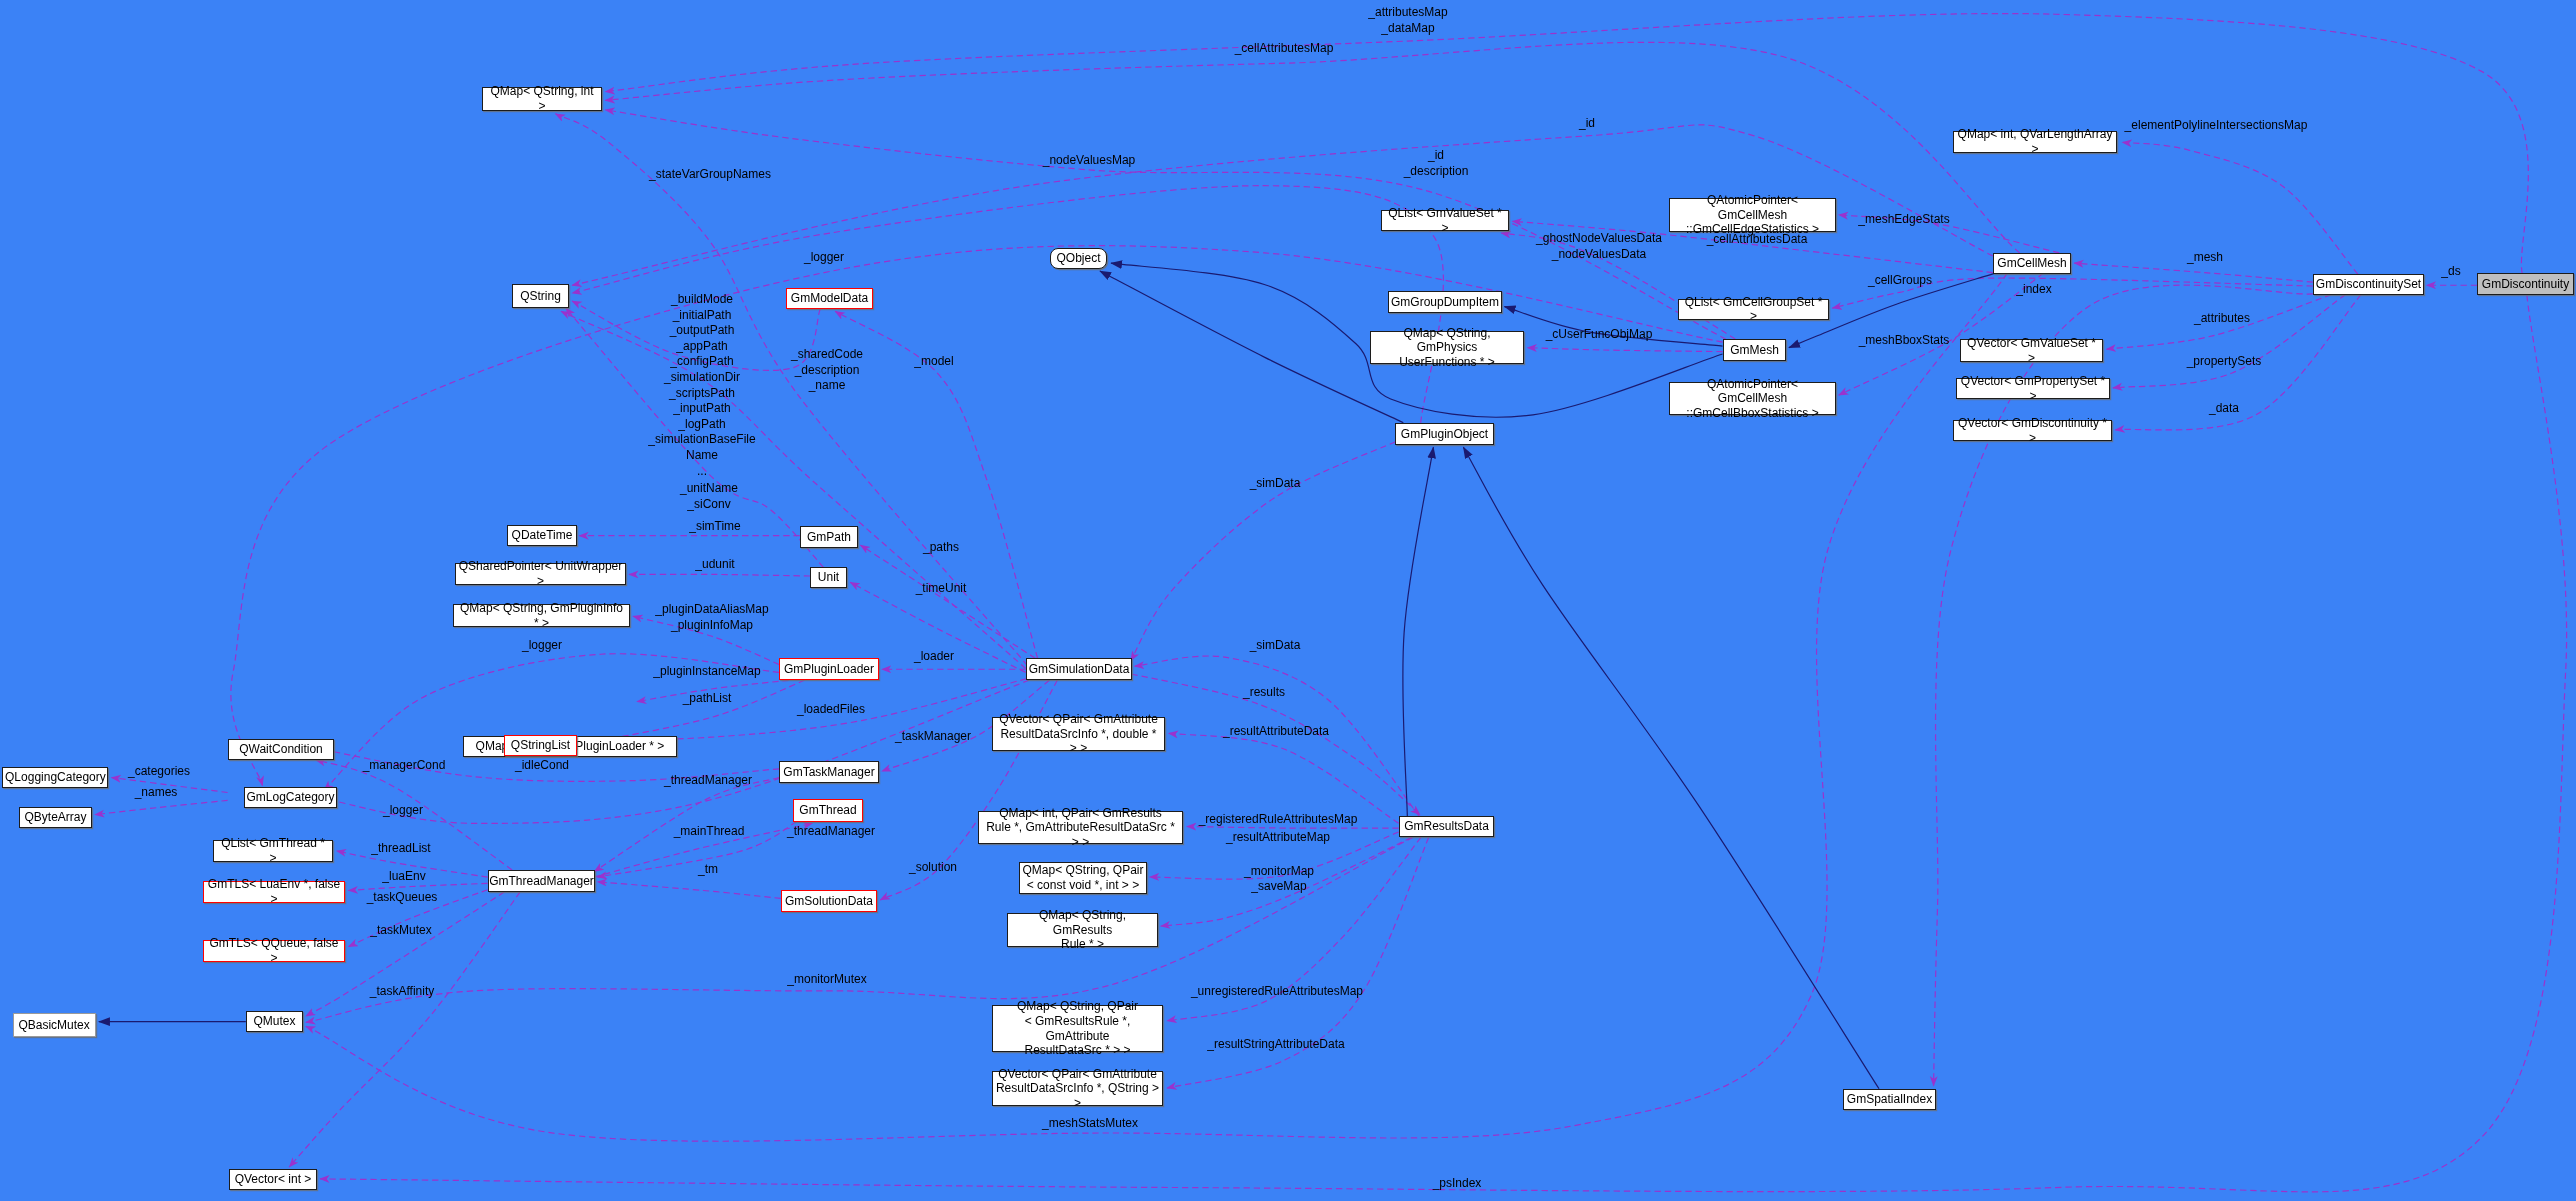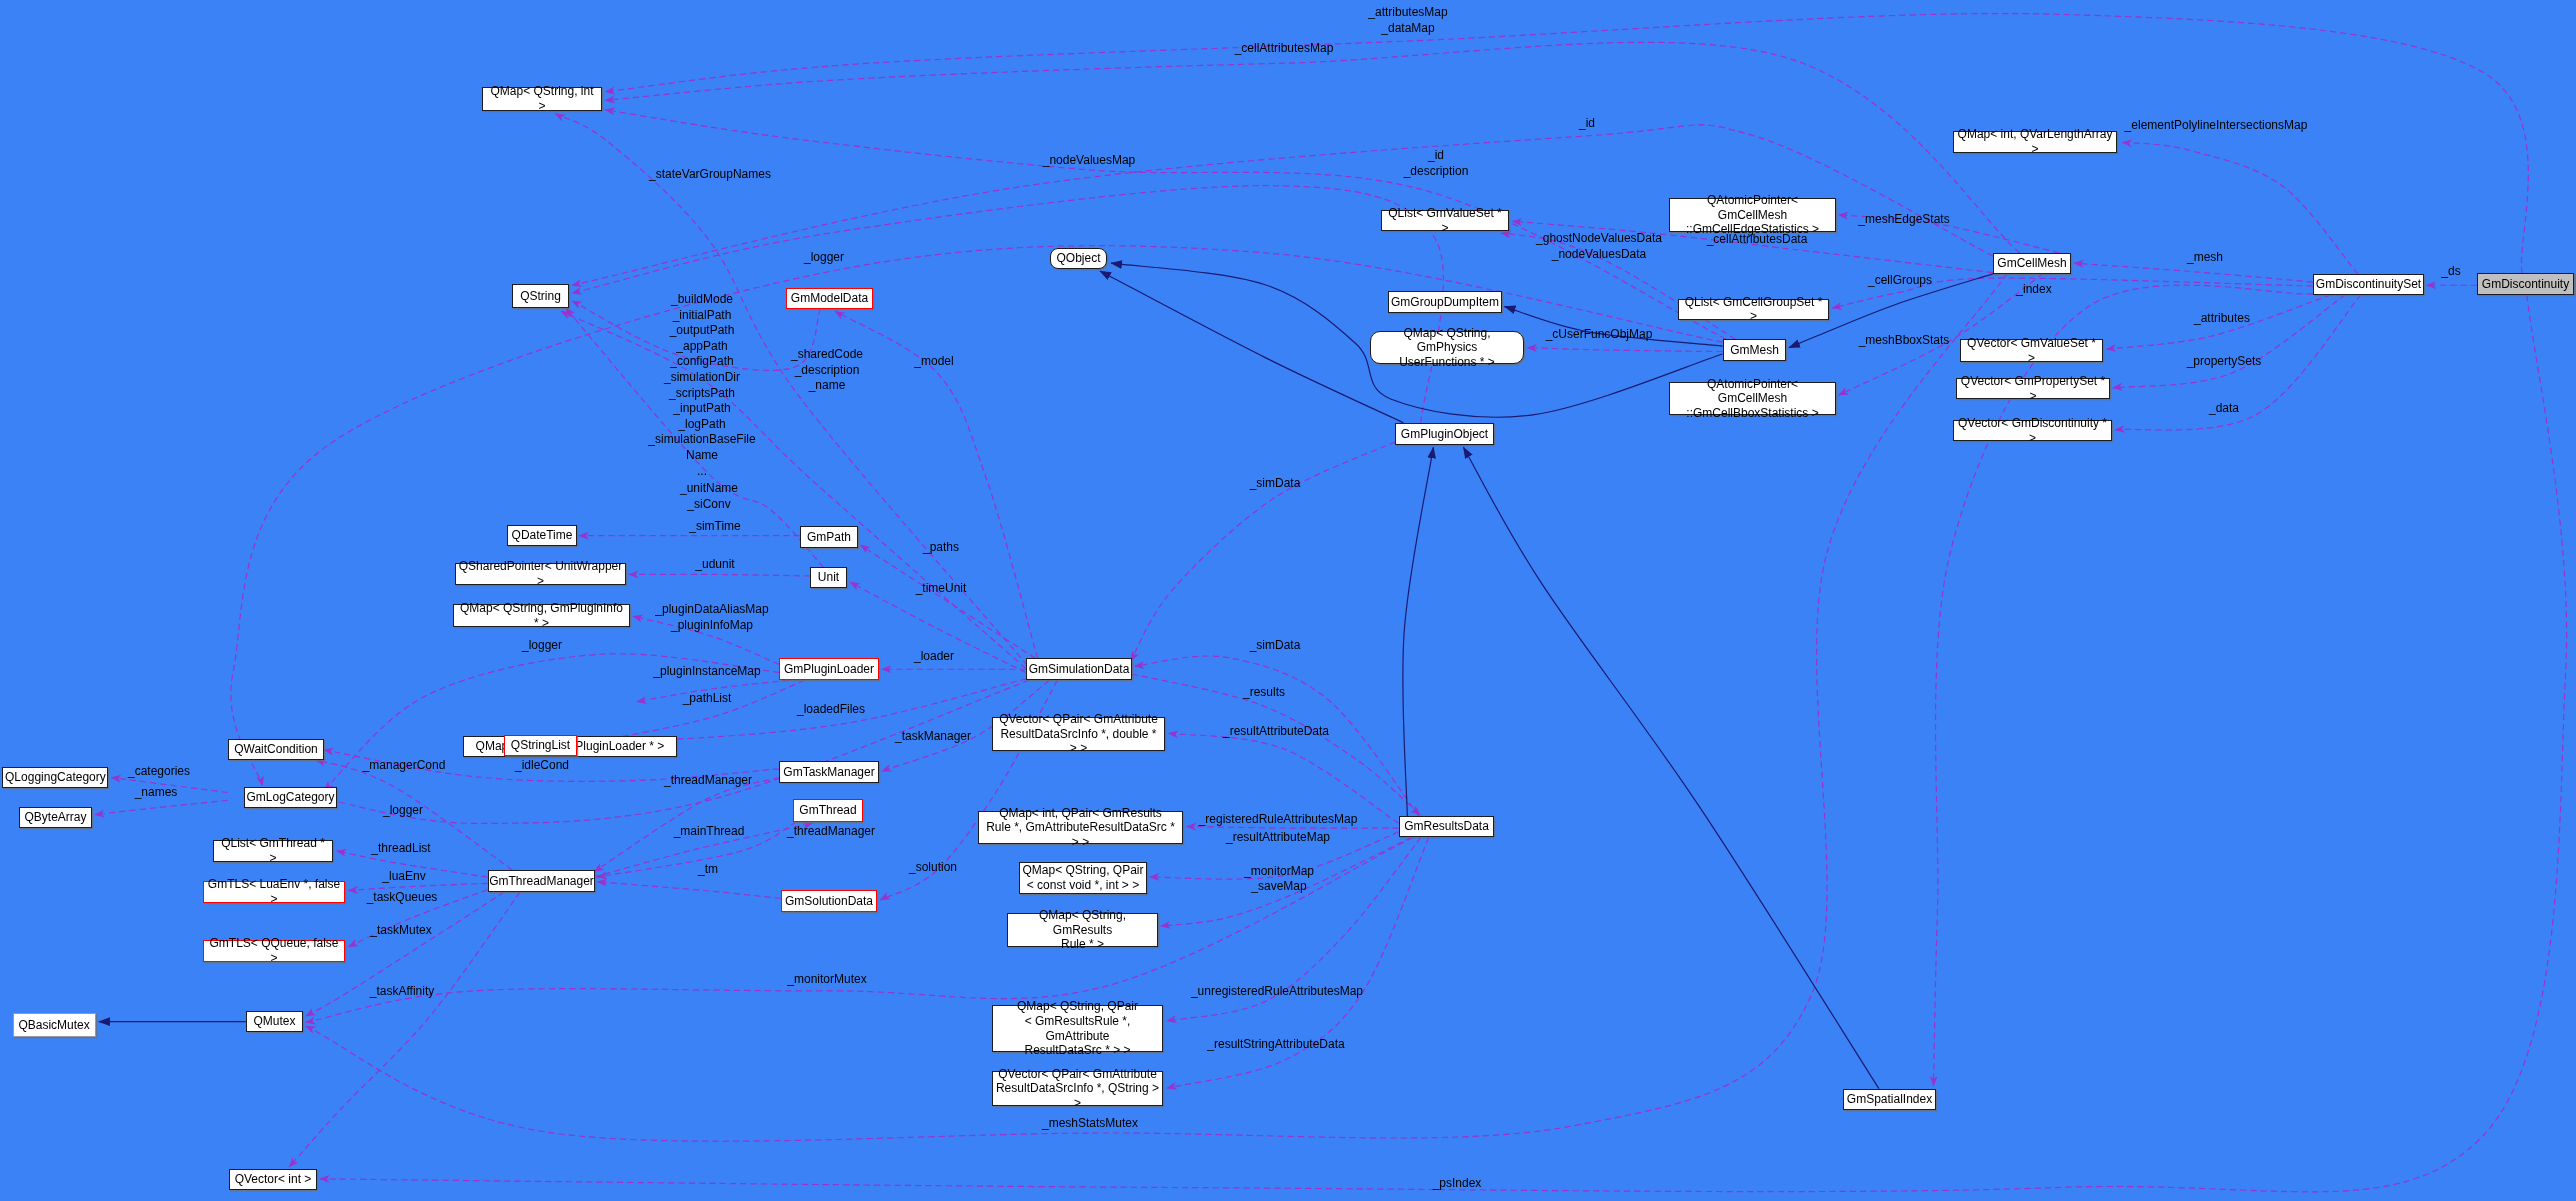--- a/index.html
+++ b/index.html
@@ -187,41 +187,41 @@
     <div class="node" style="left: 1953px; top: 131px; width: 164px; height: 22px;">QMap&lt; int, QVarLengthArray &gt;</div>
     <div class="node" style="left: 512px; top: 284px; width: 57px; height: 24px;">QString</div>
     <div class="node red" style="left: 786px; top: 288px; width: 87px; height: 21.3px;">GmModelData</div>
     <div class="node" style="left: 1050px; top: 248px; width: 57px; height: 20.5px; border-radius: 8px;">QObject</div>
     <div class="node" style="left: 1381px; top: 210px; width: 128px; height: 21.3px;">QList&lt; GmValueSet * &gt;</div>
     <div class="node" style="left: 1669px; top: 198px; width: 167px; height: 34px;">QAtomicPointer&lt; GmCellMesh
 ::GmCellEdgeStatistics &gt;</div>
     <div class="node" style="left: 1388px; top: 291px; width: 114px; height: 22px;">GmGroupDumpItem</div>
     <div class="node" style="left: 1678px; top: 299px; width: 151px; height: 20.5px;">QList&lt; GmCellGroupSet * &gt;</div>
     <div class="node" style="left: 1723px; top: 339px; width: 63px; height: 22px;">GmMesh</div>
-    <div class="node" style="left: 1370px; top: 331px; width: 154px; height: 33px; border-radius: 10px;">QMap&lt; QString, GmPhysics
+    <div class="node" style="left: 1370px; top: 331px; width: 154px; height: 33px;">QMap&lt; QString, GmPhysics
 UserFunctions * &gt;</div>
     <div class="node" style="left: 1669px; top: 382px; width: 167px; height: 33px;">QAtomicPointer&lt; GmCellMesh
 ::GmCellBboxStatistics &gt;</div>
     <div class="node" style="left: 1395px; top: 423px; width: 99px; height: 22px;">GmPluginObject</div>
     <div class="node" style="left: 1993px; top: 253px; width: 78px; height: 20.5px;">GmCellMesh</div>
     <div class="node" style="left: 2313px; top: 274px; width: 111px; height: 20.5px;">GmDiscontinuitySet</div>
     <div class="node gray" style="left: 2477px; top: 273px; width: 97px; height: 22px;">GmDiscontinuity</div>
     <div class="node" style="left: 1960px; top: 339px; width: 143px; height: 23px;">QVector&lt; GmValueSet * &gt;</div>
     <div class="node" style="left: 1956px; top: 378px; width: 154px; height: 21.3px;">QVector&lt; GmPropertySet * &gt;</div>
     <div class="node" style="left: 1953px; top: 420px; width: 159px; height: 21.3px;">QVector&lt; GmDiscontinuity * &gt;</div>
     <div class="node" style="left: 507px; top: 525px; width: 70px; height: 20.5px;">QDateTime</div>
     <div class="node" style="left: 800px; top: 526px; width: 58px; height: 22px;">GmPath</div>
     <div class="node" style="left: 455px; top: 563px; width: 171px; height: 22px;">QSharedPointer&lt; UnitWrapper &gt;</div>
     <div class="node" style="left: 810px; top: 567px; width: 37px; height: 20.5px;">Unit</div>
     <div class="node" style="left: 453px; top: 604px; width: 177px; height: 23px;">QMap&lt; QString, GmPluginInfo * &gt;</div>
     <div class="node red" style="left: 779px; top: 658px; width: 100px; height: 22px;">GmPluginLoader</div>
     <div class="node" style="left: 445px; top: 736px; width: 214px; height: 21.3px; margin-left: 18px;">QMap&lt; QString, QPluginLoader * &gt;</div>
     <div class="node" style="left: 1026px; top: 658px; width: 106px; height: 22px;">GmSimulationData</div>
     <div class="node red" style="left: 504px; top: 735px; width: 73px; height: 20.5px;">QStringList</div>
-    <div class="node" style="left: 228px; top: 739px; width: 96px; height: 20.5px;">QWaitCondition</div>
+    <div class="node" style="left: 228px; top: 739px; width: 106px; height: 20.5px;">QWaitCondition</div>
     <div class="node" style="left: 2.4px; top: 767px; width: 106px; height: 21.3px;">QLoggingCategory</div>
     <div class="node" style="left: 244px; top: 787px; width: 93px; height: 21.3px;">GmLogCategory</div>
     <div class="node" style="left: 19px; top: 807px; width: 73px; height: 21.3px;">QByteArray</div>
     <div class="node" style="left: 213px; top: 840px; width: 120px; height: 22px;">QList&lt; GmThread * &gt;</div>
     <div class="node red" style="left: 203px; top: 881px; width: 142px; height: 22px;">GmTLS&lt; LuaEnv *, false &gt;</div>
     <div class="node" style="left: 488px; top: 870px; width: 107px; height: 22px;">GmThreadManager</div>
     <div class="node red" style="left: 203px; top: 940px; width: 142px; height: 22px;">GmTLS&lt; QQueue, false &gt;</div>
     <div class="node" style="left: 779px; top: 761px; width: 100px; height: 22px;">GmTaskManager</div>
     <div class="node red" style="left: 793px; top: 799px; width: 70px; height: 23px;">GmThread</div>
     <div class="node red" style="left: 781px; top: 890px; width: 96px; height: 22px;">GmSolutionData</div>

